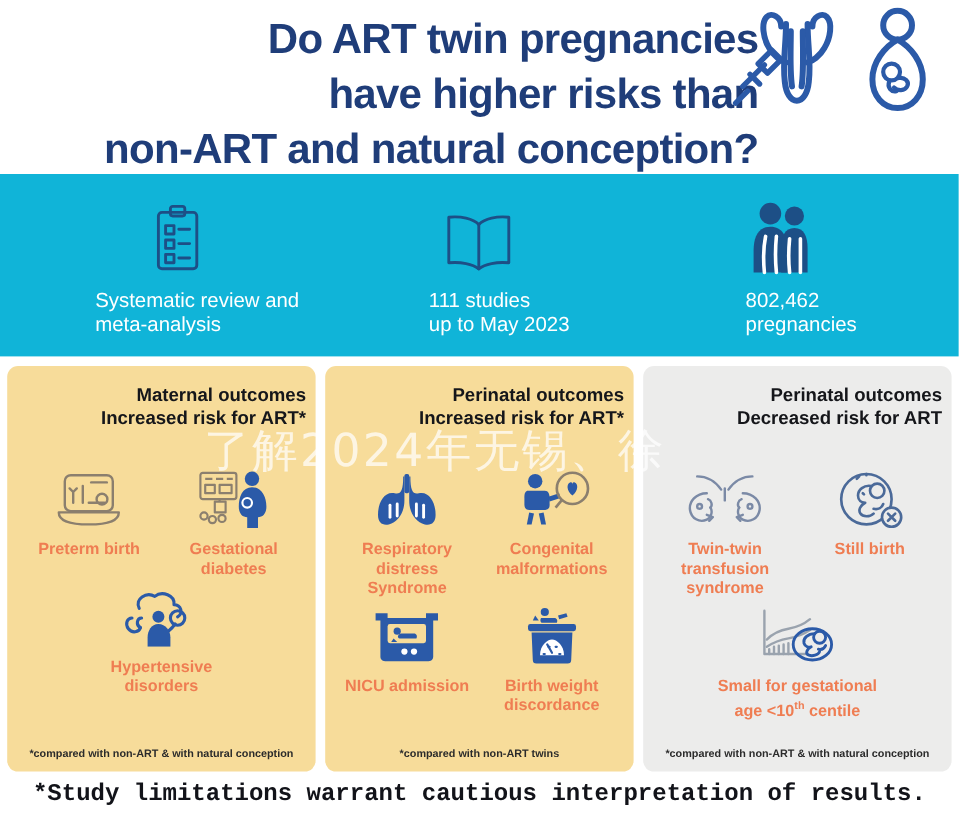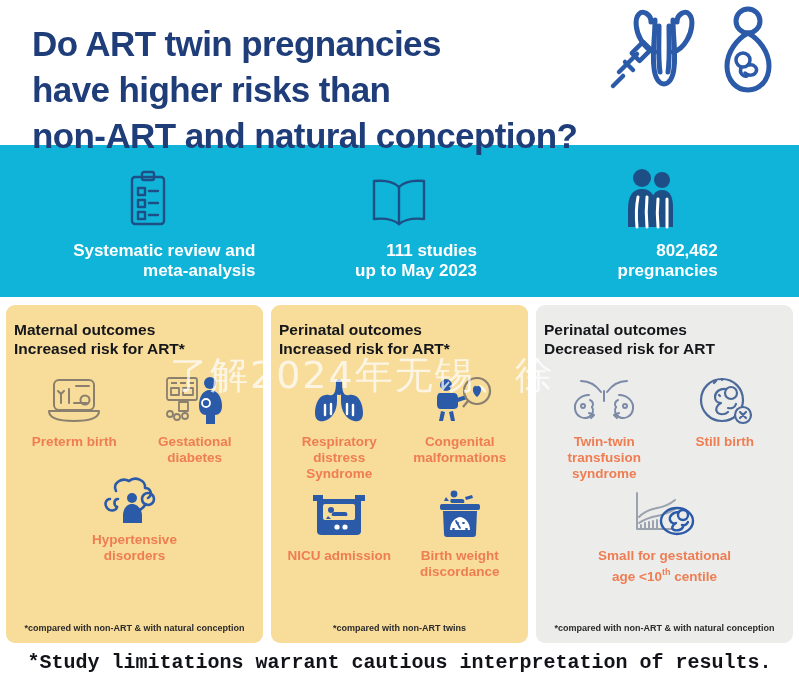--- a/index.html
+++ b/index.html
@@ -8,22 +8,23 @@
     background: #ffffff;
     font-family: "Liberation Sans", sans-serif;
     overflow: hidden;
   }
   .page { position: relative; width: 799px; height: 684px; background:#fff; }
 
   
   .header {
     position: relative;
     height: 145px;
-    padding: 17px 20px 0 32px;
+    padding: 6px 20px 0 32px;
     background: #ffffff;
+    text-align: right;
   }
   .header-title {
     font-size: 35px;
     line-height: 46px;
     font-weight: 700;
     color: #1f3d79;
     letter-spacing: -0.6px;
     max-width: 600px;
     padding-top: 4px;
   }
@@ -49,24 +50,24 @@
     display: flex;
     flex-direction: column;
     align-items: center;
     justify-content: flex-start;
     width: 33%;
     padding-top: 6px;
   }
   .band-icon { height: 62px; display:flex; align-items:flex-end; justify-content:center; margin-bottom: 12px; }
   .band-label {
     color: #ffffff;
-    font-weight: 700;
+    font-weight: 400;
     font-size: 17px;
     line-height: 20px;
-    text-align: right;
+    text-align: left;
     margin-left: 33px;
   }
   .band-label .ln { display:block; }
 
   
   .cards {
     display: flex;
     gap: 8px;
     padding: 8px 6px 0 6px;
     height: 346px;
@@ -76,26 +77,26 @@
     border-radius: 9px;
     padding: 16px 8px 6px 8px;
     display: flex;
     flex-direction: column;
     position: relative;
   }
   .card.yellow { background: #f7dc9a; }
   .card.gray   { background: #ececeb; }
 
   .card-title {
-    text-align: left;
+    text-align: right;
     font-size: 15.5px;
     line-height: 18.5px;
     font-weight: 700;
     color: #15161a;
-    margin-bottom: 0;
+    margin-bottom: 16px;
   }
   .card-title .ln { display:block; }
 
   .card-body {
     flex: 1 1 auto;
     display: flex;
     flex-wrap: wrap;
     align-content: flex-start;
     justify-content: center;
     padding-top: 14px;

